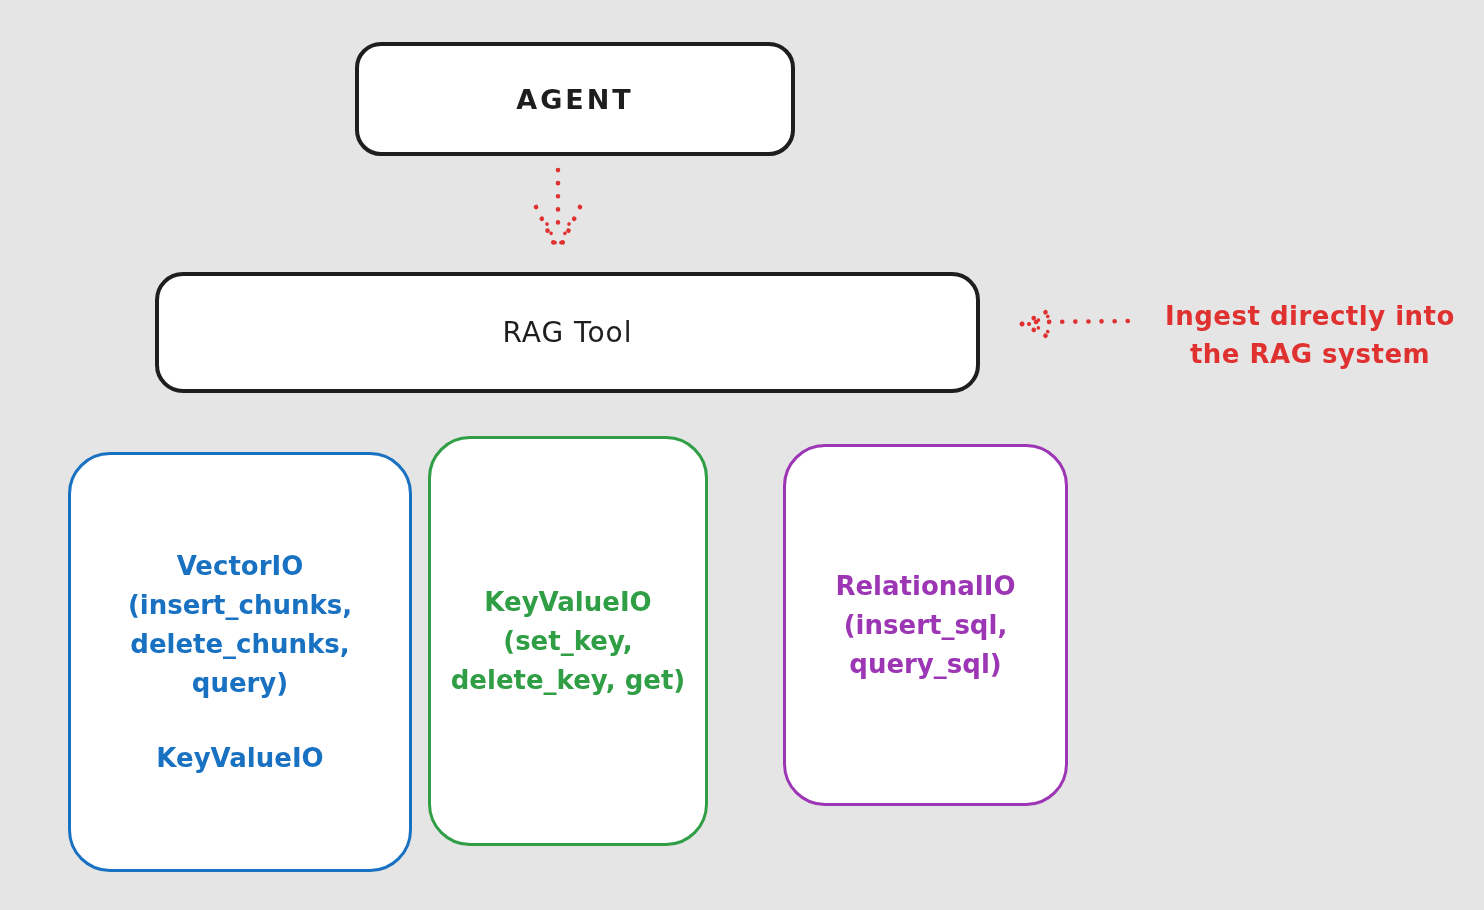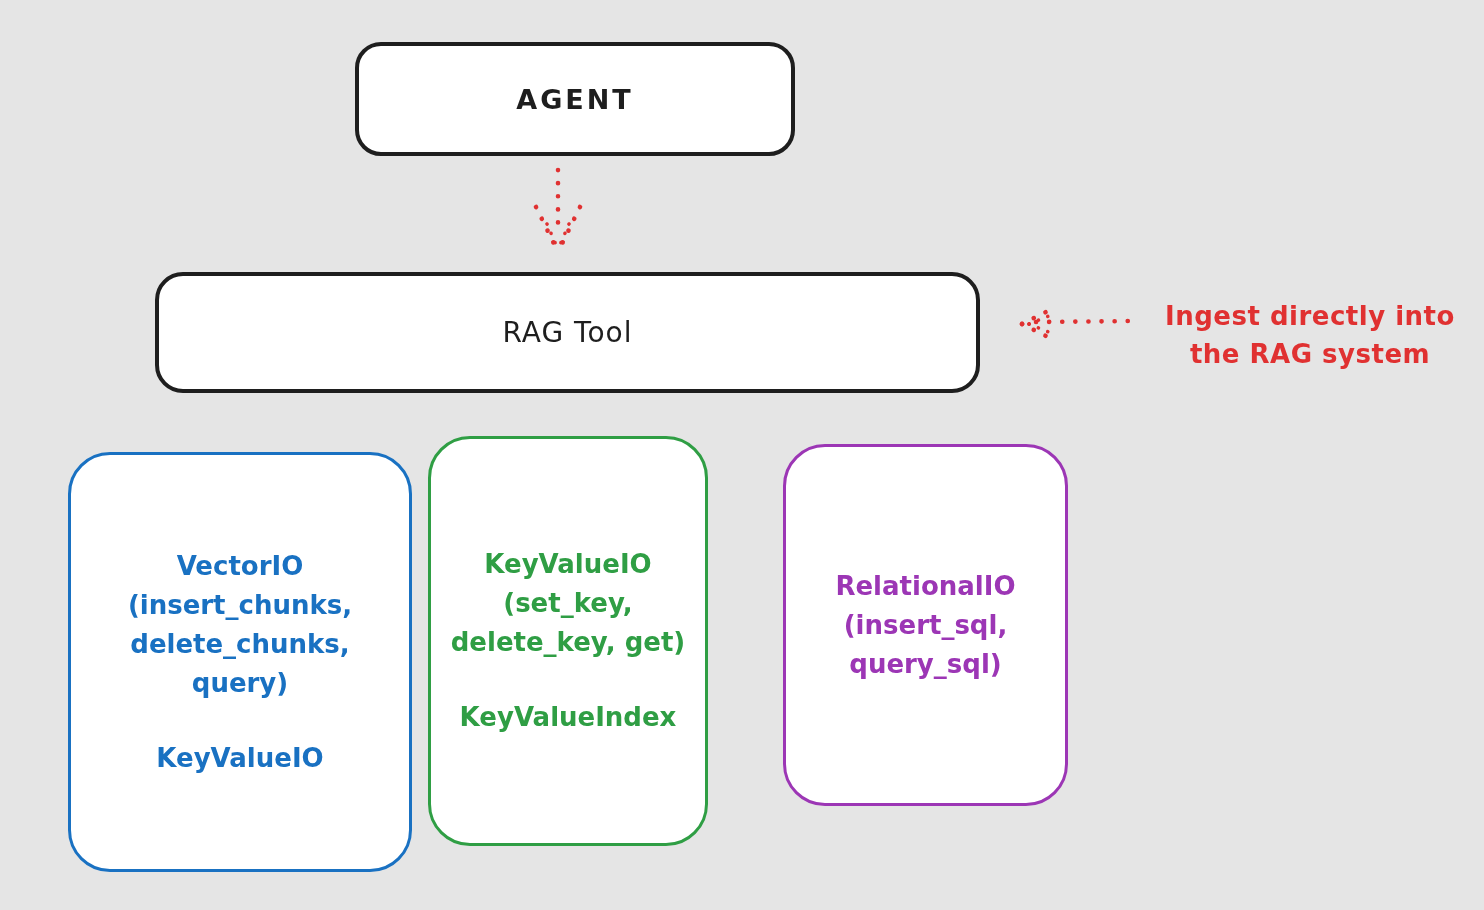--- a/index.html
+++ b/index.html
@@ -129,21 +129,20 @@
 (insert_chunks,
 delete_chunks,
 query)</div>
     <div class="node-label">KeyValueIO</div>
   </div>
 
   <div class="box storage keyvalue-box" style="color: rgb(47, 158, 68);">
     <div class="node-label">KeyValueIO
 (set_key,
 delete_key, get)</div>
-    <div class="node-label">KeyValueIndex</div>
   </div>
 
   <div class="box storage relational-box" style="color: rgb(156, 54, 181);">
     <div class="node-label">RelationalIO
 (insert_sql,
 query_sql)</div>
   </div>
 
 </div>
 

